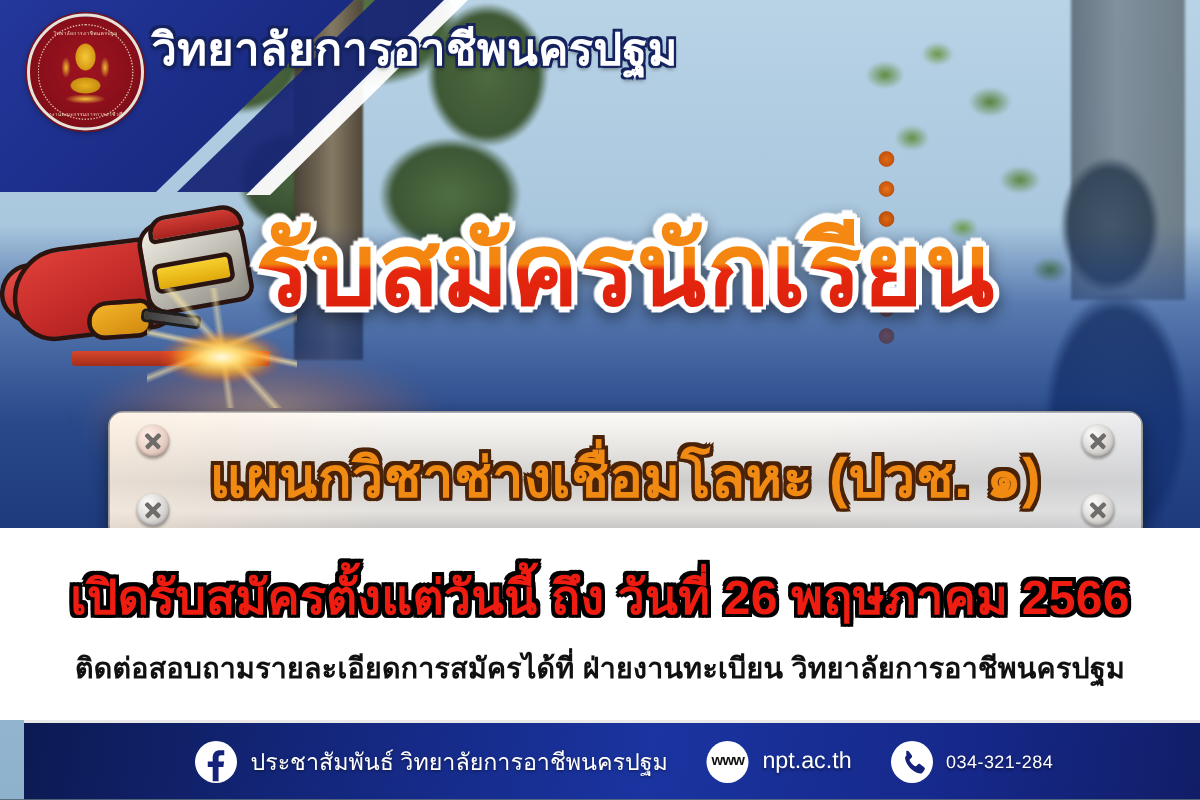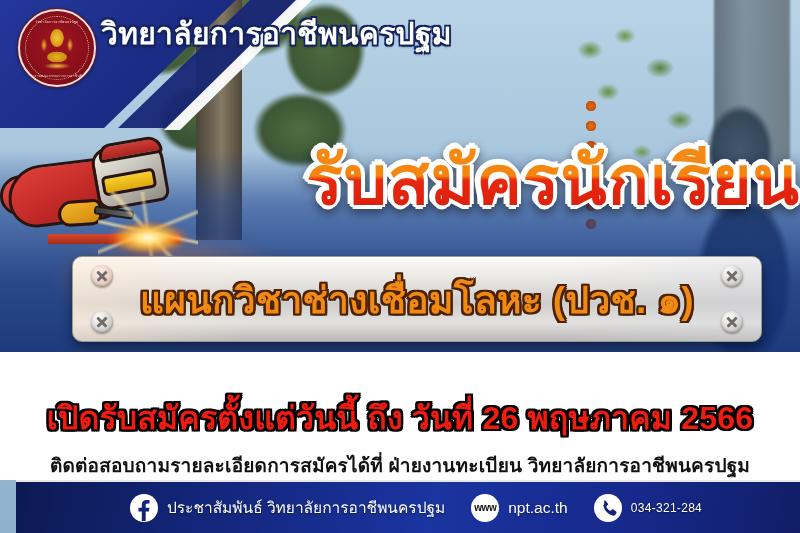--- a/index.html
+++ b/index.html
@@ -230,37 +230,37 @@
       linear-gradient(12deg,rgba(255,225,140,0) 47%,rgba(255,235,170,.85) 50%,rgba(255,225,140,0) 53%),
       linear-gradient(48deg,rgba(255,215,120,0) 47%,rgba(255,235,170,.7) 50%,rgba(255,215,120,0) 53%),
       linear-gradient(-22deg,rgba(255,215,120,0) 47%,rgba(255,235,170,.7) 50%,rgba(255,215,120,0) 53%),
       linear-gradient(82deg,rgba(255,215,120,0) 47%,rgba(255,235,170,.6) 50%,rgba(255,215,120,0) 53%);
     opacity:.85;
   }
 
   
   .headline{
     position:absolute;left:0;top:146px;width:100%;
-    text-align:right;
+    text-align:center;
     font-size:68px;font-weight:bold;line-height:1;
     letter-spacing:1px;
     padding-left:34px;
     color:#ef4410;
     background:linear-gradient(180deg,#f58a15 0%,#f4850f 44%,#e8270f 50%,#d81f0c 100%);
     -webkit-background-clip:text;background-clip:text;
     -webkit-text-fill-color:transparent;
     filter:
       drop-shadow(-2.6px -2.6px 0 #ffffff) drop-shadow(2.6px -2.6px 0 #ffffff)
       drop-shadow(-2.6px 2.6px 0 #ffffff)  drop-shadow(2.6px 2.6px 0 #ffffff)
       drop-shadow(0 4px 5px rgba(0,0,0,.45));
   }
 
   
   .plate{
-    position:absolute;left:72px;top:256px;width:690px;height:86px;
+    position:absolute;left:72px;top:274px;width:690px;height:86px;
     background:linear-gradient(180deg,#fdfbf8 0%,#e9e7e4 26%,#cfcdcb 55%,#e4e2df 78%,#b9b7b5 100%);
     border-radius:10px;
     border:1px solid #9b9997;
     box-shadow:0 5px 12px rgba(0,0,0,.45), inset 0 1px 0 rgba(255,255,255,.9);
   }
   .plate-sheen{
     position:absolute;left:0;top:0;width:100%;height:100%;
     border-radius:10px;
     background:linear-gradient(105deg,rgba(255,235,215,.55) 0%,rgba(255,255,255,0) 28%,rgba(255,255,255,0) 68%,rgba(210,215,225,.4) 100%);
   }
@@ -289,21 +289,21 @@
       -2.2px -2.2px 0 #4a2208, 2.2px -2.2px 0 #4a2208,
       -2.2px  2.2px 0 #4a2208, 2.2px  2.2px 0 #4a2208,
       -2.2px 0 0 #4a2208, 2.2px 0 0 #4a2208,
       0 -2.2px 0 #4a2208, 0 2.2px 0 #4a2208;
   }
 
   
   .info-panel{
     position:absolute;left:0;top:352px;width:100%;height:128px;
     background:#ffffff;
-    display:flex;flex-direction:column;align-items:center;justify-content:flex-end;
+    display:flex;flex-direction:column;align-items:center;justify-content:center;
     gap:7px;
   }
   .info-line1{
     font-size:32px;font-weight:bold;color:#ee1c11;
     letter-spacing:.2px;text-align:center;
     text-shadow:
       -2.4px -2.4px 0 #000, 2.4px -2.4px 0 #000,
       -2.4px  2.4px 0 #000, 2.4px  2.4px 0 #000,
       -2.4px 0 0 #000, 2.4px 0 0 #000,
       0 -2.4px 0 #000, 0 2.4px 0 #000;

